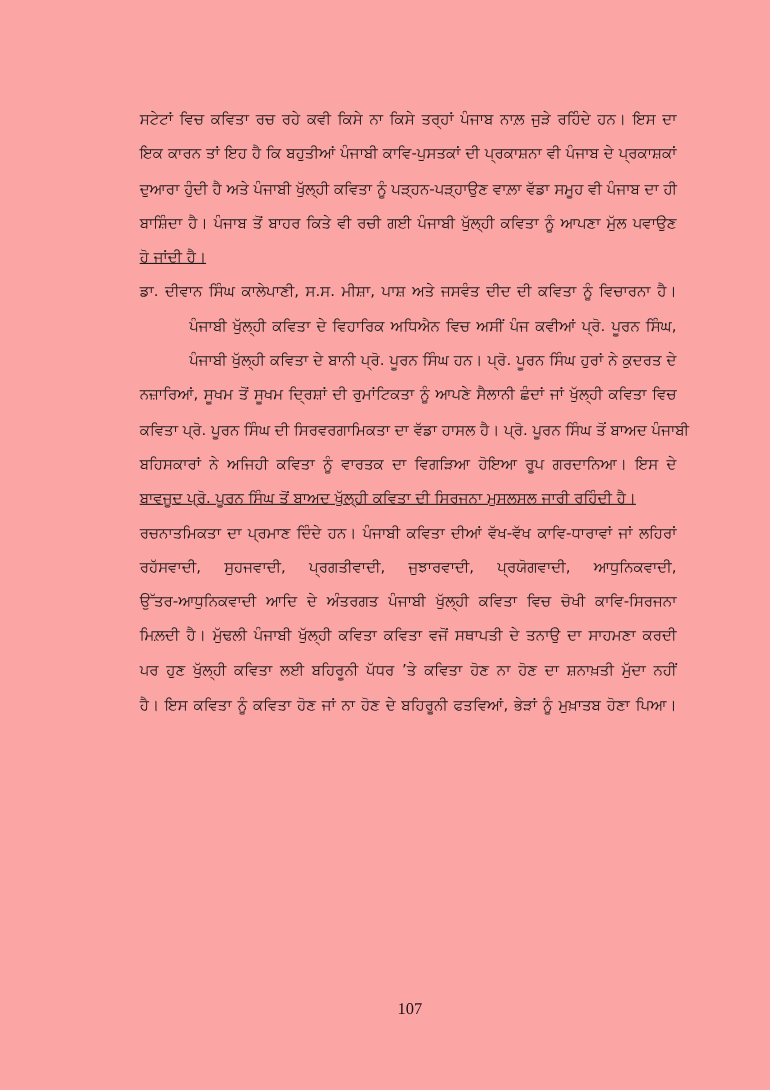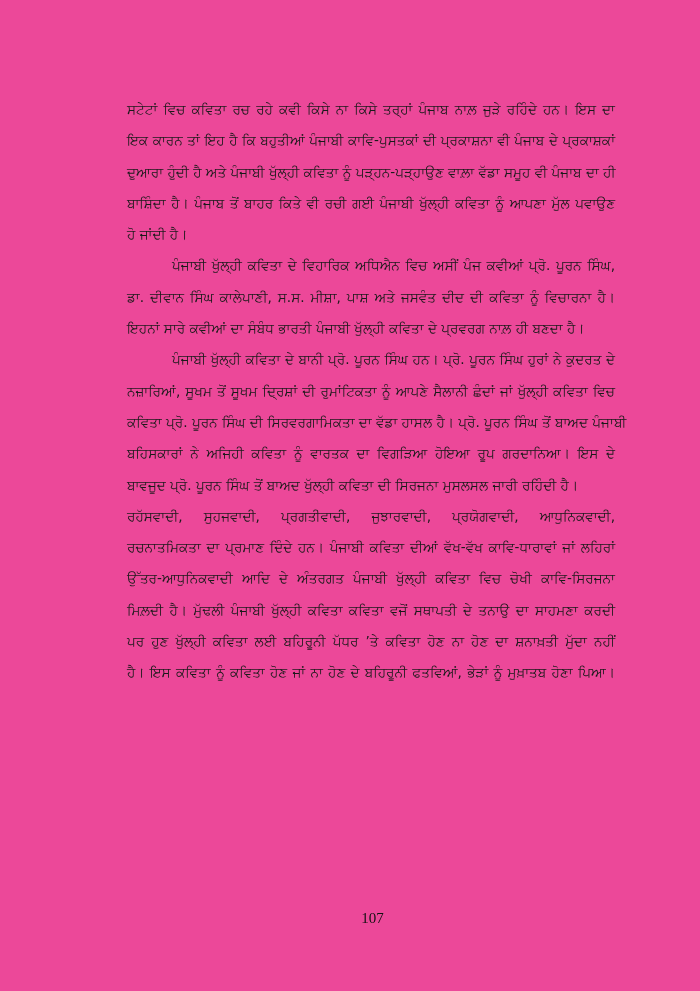--- a/index.html
+++ b/index.html
@@ -12,40 +12,41 @@
     height: 991px;
     position: relative;
     overflow: hidden;
     font-family: "DejaVu Sans", sans-serif;
     color: #1a1a1a;
   }
   .page {
     position: absolute;
     left: 0; top: 0;
     width: 700px; height: 991px;
-    background: #ec4899;
+    background: #fca5a5;
   }
   .text-block {
     position: absolute;
     left: 127px;
     top: 94px;
     width: 488px;
   }
   .line {
     display: block;
     height: 31.3px;
     line-height: 31.3px;
     font-size: 13.6px;
     white-space: nowrap;
     text-align: justify;
     text-align-last: justify;
     overflow: visible;
   }
   .line.last {
     text-align-last: left;
+    text-decoration: underline;
   }
   .line.indent {
     padding-left: 45px;
   }
   .page-number {
     position: absolute;
     left: 0;
     width: 745px;
     top: 910px;
     text-align: center;
@@ -62,36 +63,35 @@
 
     <div>
       <span class="line">ਸਟੇਟਾਂ ਵਿਚ ਕਵਿਤਾ ਰਚ ਰਹੇ ਕਵੀ ਕਿਸੇ ਨਾ ਕਿਸੇ ਤਰ੍ਹਾਂ ਪੰਜਾਬ ਨਾਲ਼ ਜੁੜੇ ਰਹਿੰਦੇ ਹਨ। ਇਸ ਦਾ</span>
       <span class="line">ਇਕ ਕਾਰਨ ਤਾਂ ਇਹ ਹੈ ਕਿ ਬਹੁਤੀਆਂ ਪੰਜਾਬੀ ਕਾਵਿ-ਪੁਸਤਕਾਂ ਦੀ ਪ੍ਰਕਾਸ਼ਨਾ ਵੀ ਪੰਜਾਬ ਦੇ ਪ੍ਰਕਾਸ਼ਕਾਂ</span>
       <span class="line">ਦੁਆਰਾ ਹੁੰਦੀ ਹੈ ਅਤੇ ਪੰਜਾਬੀ ਖੁੱਲ੍ਹੀ ਕਵਿਤਾ ਨੂੰ ਪੜ੍ਹਨ-ਪੜ੍ਹਾਉਣ ਵਾਲ਼ਾ ਵੱਡਾ ਸਮੂਹ ਵੀ ਪੰਜਾਬ ਦਾ ਹੀ</span>
       <span class="line">ਬਾਸ਼ਿੰਦਾ ਹੈ। ਪੰਜਾਬ ਤੋਂ ਬਾਹਰ ਕਿਤੇ ਵੀ ਰਚੀ ਗਈ ਪੰਜਾਬੀ ਖੁੱਲ੍ਹੀ ਕਵਿਤਾ ਨੂੰ ਆਪਣਾ ਮੁੱਲ ਪਵਾਉਣ</span>
       <span class="line last">ਹੋ ਜਾਂਦੀ ਹੈ।</span>
     </div>
 
     <div>
+      <span class="line">ਡਾ. ਦੀਵਾਨ ਸਿੰਘ ਕਾਲੇਪਾਣੀ, ਸ.ਸ. ਮੀਸ਼ਾ, ਪਾਸ਼ ਅਤੇ ਜਸਵੰਤ ਦੀਦ ਦੀ ਕਵਿਤਾ ਨੂੰ ਵਿਚਾਰਨਾ ਹੈ।</span>
       <span class="line indent">ਪੰਜਾਬੀ ਖੁੱਲ੍ਹੀ ਕਵਿਤਾ ਦੇ ਵਿਹਾਰਿਕ ਅਧਿਐਨ ਵਿਚ ਅਸੀਂ ਪੰਜ ਕਵੀਆਂ ਪ੍ਰੋ. ਪੂਰਨ ਸਿੰਘ,</span>
-      <span class="line">ਡਾ. ਦੀਵਾਨ ਸਿੰਘ ਕਾਲੇਪਾਣੀ, ਸ.ਸ. ਮੀਸ਼ਾ, ਪਾਸ਼ ਅਤੇ ਜਸਵੰਤ ਦੀਦ ਦੀ ਕਵਿਤਾ ਨੂੰ ਵਿਚਾਰਨਾ ਹੈ।</span>
-      <span class="line last">ਇਹਨਾਂ ਸਾਰੇ ਕਵੀਆਂ ਦਾ ਸੰਬੰਧ ਭਾਰਤੀ ਪੰਜਾਬੀ ਖੁੱਲ੍ਹੀ ਕਵਿਤਾ ਦੇ ਪ੍ਰਵਰਗ ਨਾਲ਼ ਹੀ ਬਣਦਾ ਹੈ।</span>
     </div>
 
     <div>
       <span class="line indent">ਪੰਜਾਬੀ ਖੁੱਲ੍ਹੀ ਕਵਿਤਾ ਦੇ ਬਾਨੀ ਪ੍ਰੋ. ਪੂਰਨ ਸਿੰਘ ਹਨ। ਪ੍ਰੋ. ਪੂਰਨ ਸਿੰਘ ਹੁਰਾਂ ਨੇ ਕੁਦਰਤ ਦੇ</span>
       <span class="line">ਨਜ਼ਾਰਿਆਂ, ਸੂਖਮ ਤੋਂ ਸੂਖਮ ਦ੍ਰਿਸ਼ਾਂ ਦੀ ਰੁਮਾਂਟਿਕਤਾ ਨੂੰ ਆਪਣੇ ਸੈਲਾਨੀ ਛੰਦਾਂ ਜਾਂ ਖੁੱਲ੍ਹੀ ਕਵਿਤਾ ਵਿਚ</span>
       <span class="line">ਕਵਿਤਾ ਪ੍ਰੋ. ਪੂਰਨ ਸਿੰਘ ਦੀ ਸਿਰਵਰਗਾਮਿਕਤਾ ਦਾ ਵੱਡਾ ਹਾਸਲ ਹੈ। ਪ੍ਰੋ. ਪੂਰਨ ਸਿੰਘ ਤੋਂ ਬਾਅਦ ਪੰਜਾਬੀ</span>
       <span class="line">ਬਹਿਸਕਾਰਾਂ ਨੇ ਅਜਿਹੀ ਕਵਿਤਾ ਨੂੰ ਵਾਰਤਕ ਦਾ ਵਿਗੜਿਆ ਹੋਇਆ ਰੂਪ ਗਰਦਾਨਿਆ। ਇਸ ਦੇ</span>
       <span class="line last">ਬਾਵਜੂਦ ਪ੍ਰੋ. ਪੂਰਨ ਸਿੰਘ ਤੋਂ ਬਾਅਦ ਖੁੱਲ੍ਹੀ ਕਵਿਤਾ ਦੀ ਸਿਰਜਨਾ ਮੁਸਲਸਲ ਜਾਰੀ ਰਹਿੰਦੀ ਹੈ।</span>
     </div>
 
     <div>
+      <span class="line">ਰਚਨਾਤਮਿਕਤਾ ਦਾ ਪ੍ਰਮਾਣ ਦਿੰਦੇ ਹਨ। ਪੰਜਾਬੀ ਕਵਿਤਾ ਦੀਆਂ ਵੱਖ-ਵੱਖ ਕਾਵਿ-ਧਾਰਾਵਾਂ ਜਾਂ ਲਹਿਰਾਂ</span>
       <span class="line">ਰਹੱਸਵਾਦੀ, ਸੁਹਜਵਾਦੀ, ਪ੍ਰਗਤੀਵਾਦੀ, ਜੁਝਾਰਵਾਦੀ, ਪ੍ਰਯੋਗਵਾਦੀ, ਆਧੁਨਿਕਵਾਦੀ,</span>
-      <span class="line">ਰਚਨਾਤਮਿਕਤਾ ਦਾ ਪ੍ਰਮਾਣ ਦਿੰਦੇ ਹਨ। ਪੰਜਾਬੀ ਕਵਿਤਾ ਦੀਆਂ ਵੱਖ-ਵੱਖ ਕਾਵਿ-ਧਾਰਾਵਾਂ ਜਾਂ ਲਹਿਰਾਂ</span>
       <span class="line">ਉੱਤਰ-ਆਧੁਨਿਕਵਾਦੀ ਆਦਿ ਦੇ ਅੰਤਰਗਤ ਪੰਜਾਬੀ ਖੁੱਲ੍ਹੀ ਕਵਿਤਾ ਵਿਚ ਚੋਖੀ ਕਾਵਿ-ਸਿਰਜਨਾ</span>
       <span class="line">ਮਿਲ਼ਦੀ ਹੈ। ਮੁੱਢਲੀ ਪੰਜਾਬੀ ਖੁੱਲ੍ਹੀ ਕਵਿਤਾ ਕਵਿਤਾ ਵਜੋਂ ਸਥਾਪਤੀ ਦੇ ਤਨਾਉ ਦਾ ਸਾਹਮਣਾ ਕਰਦੀ</span>
       <span class="line">ਪਰ ਹੁਣ ਖੁੱਲ੍ਹੀ ਕਵਿਤਾ ਲਈ ਬਹਿਰੂਨੀ ਪੱਧਰ ’ਤੇ ਕਵਿਤਾ ਹੋਣ ਨਾ ਹੋਣ ਦਾ ਸ਼ਨਾਖ਼ਤੀ ਮੁੱਦਾ ਨਹੀਂ</span>
       <span class="line">ਹੈ। ਇਸ ਕਵਿਤਾ ਨੂੰ ਕਵਿਤਾ ਹੋਣ ਜਾਂ ਨਾ ਹੋਣ ਦੇ ਬਹਿਰੂਨੀ ਫਤਵਿਆਂ, ਭੇੜਾਂ ਨੂੰ ਮੁਖ਼ਾਤਬ ਹੋਣਾ ਪਿਆ।</span>
     </div>
   </div>
 
   <div class="page-number">107</div>
 </div>
 

